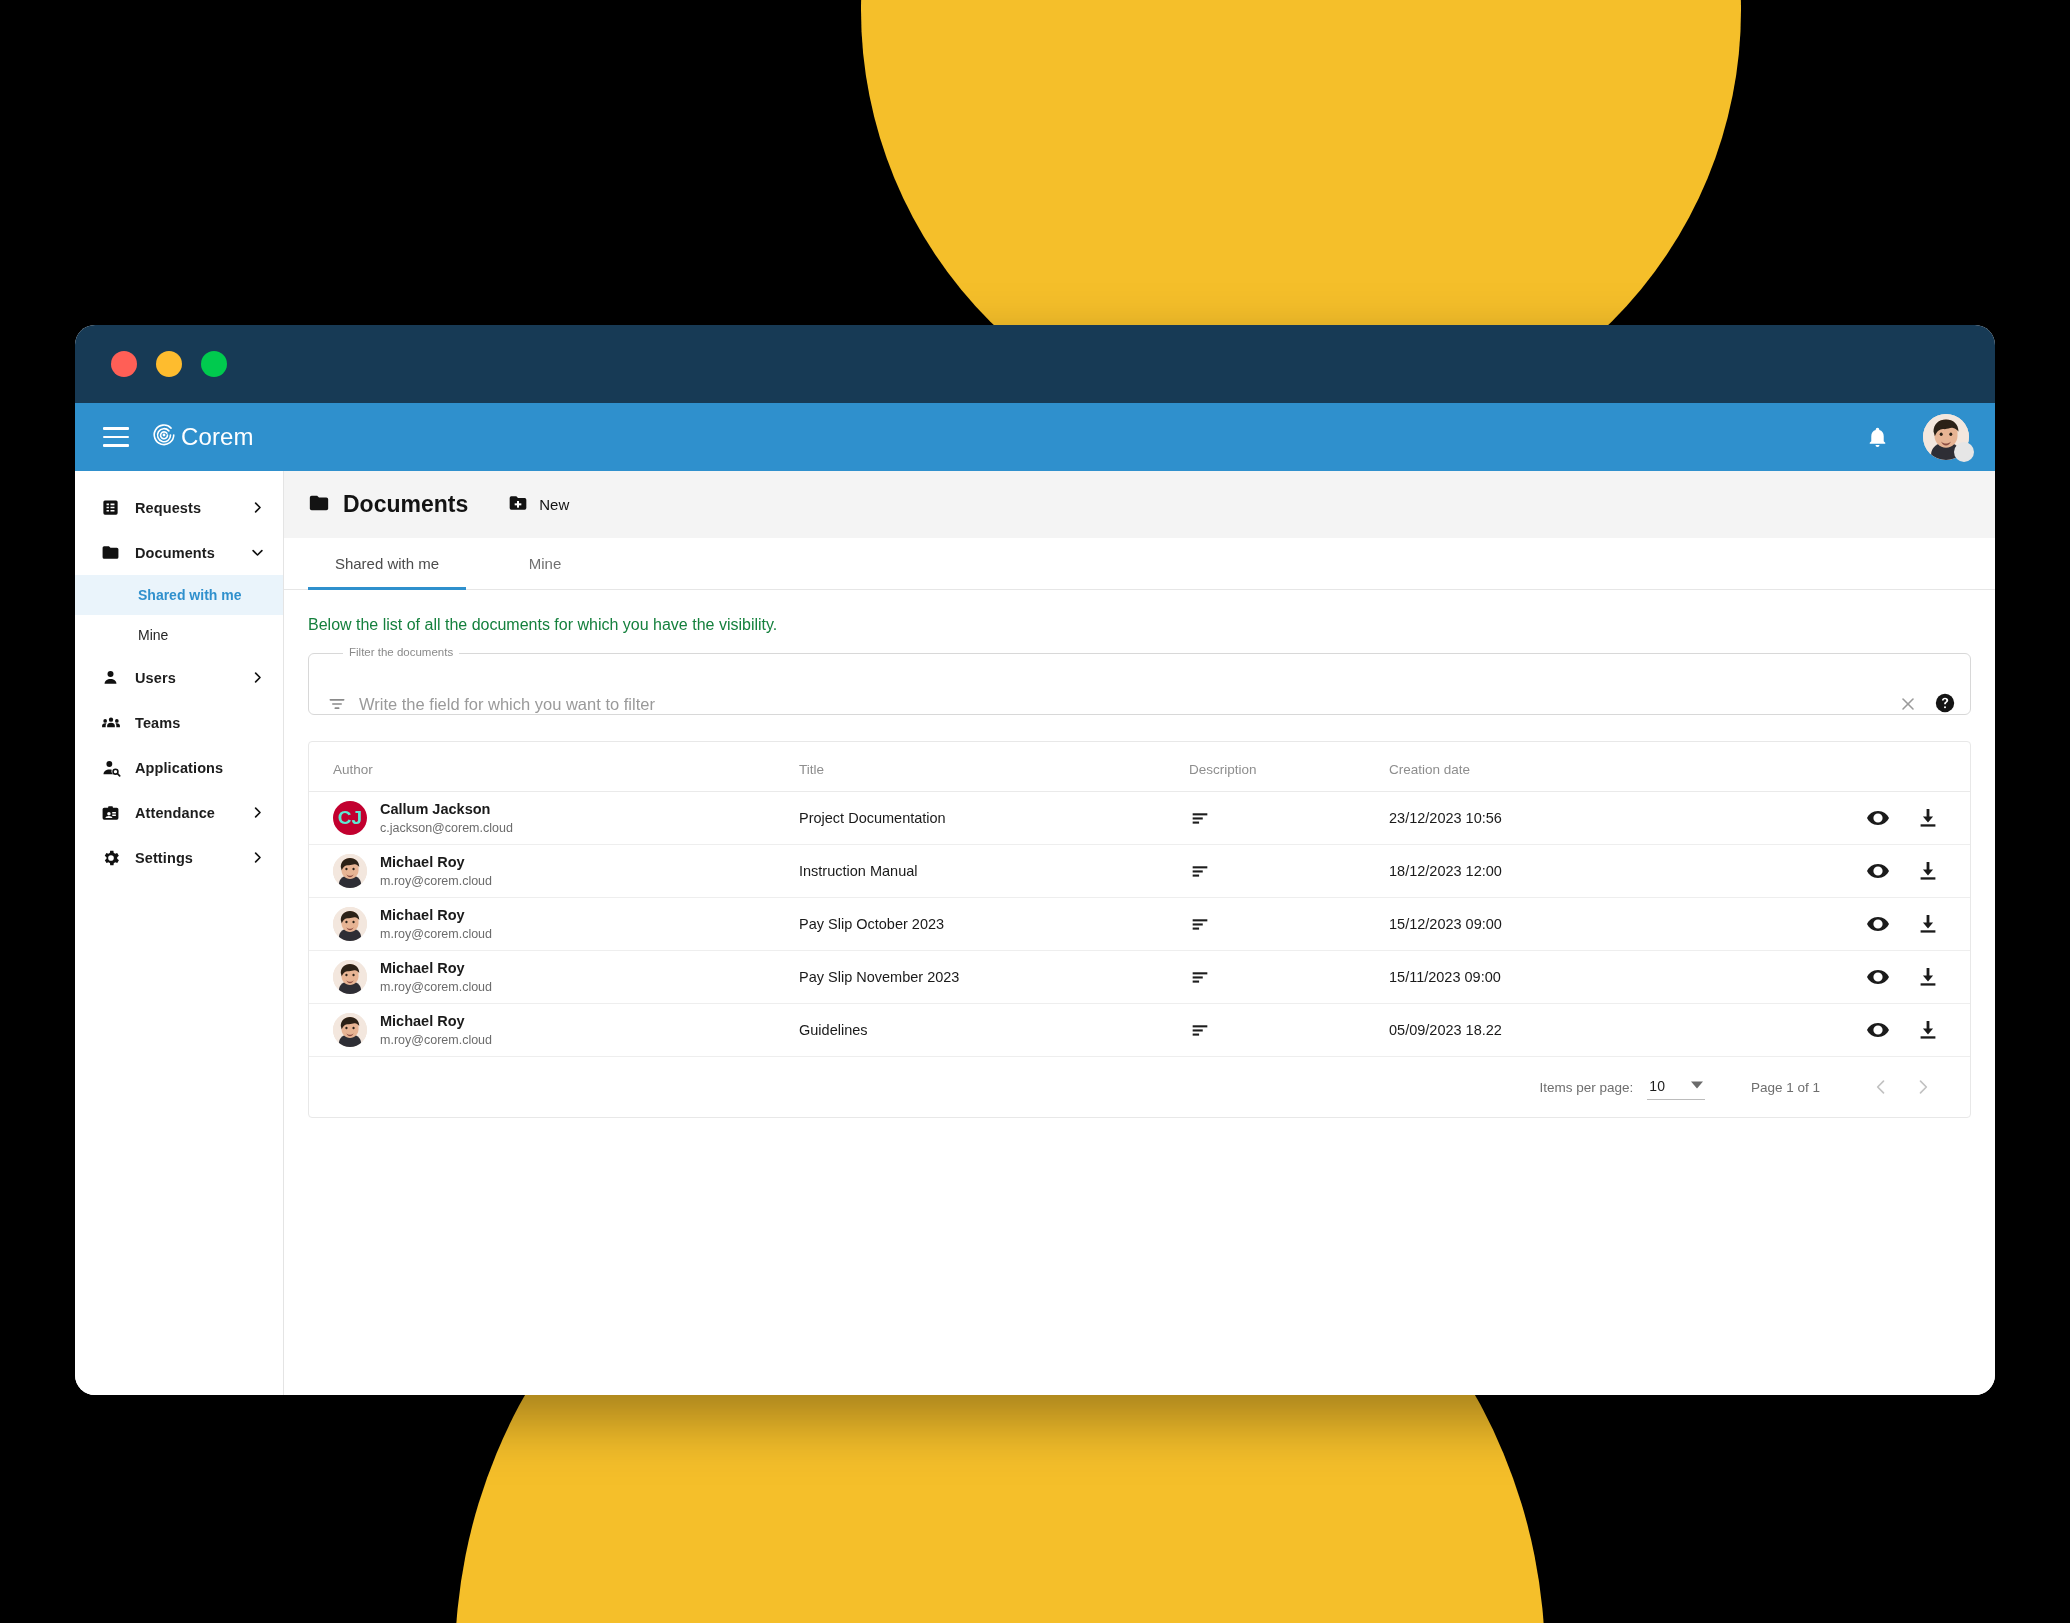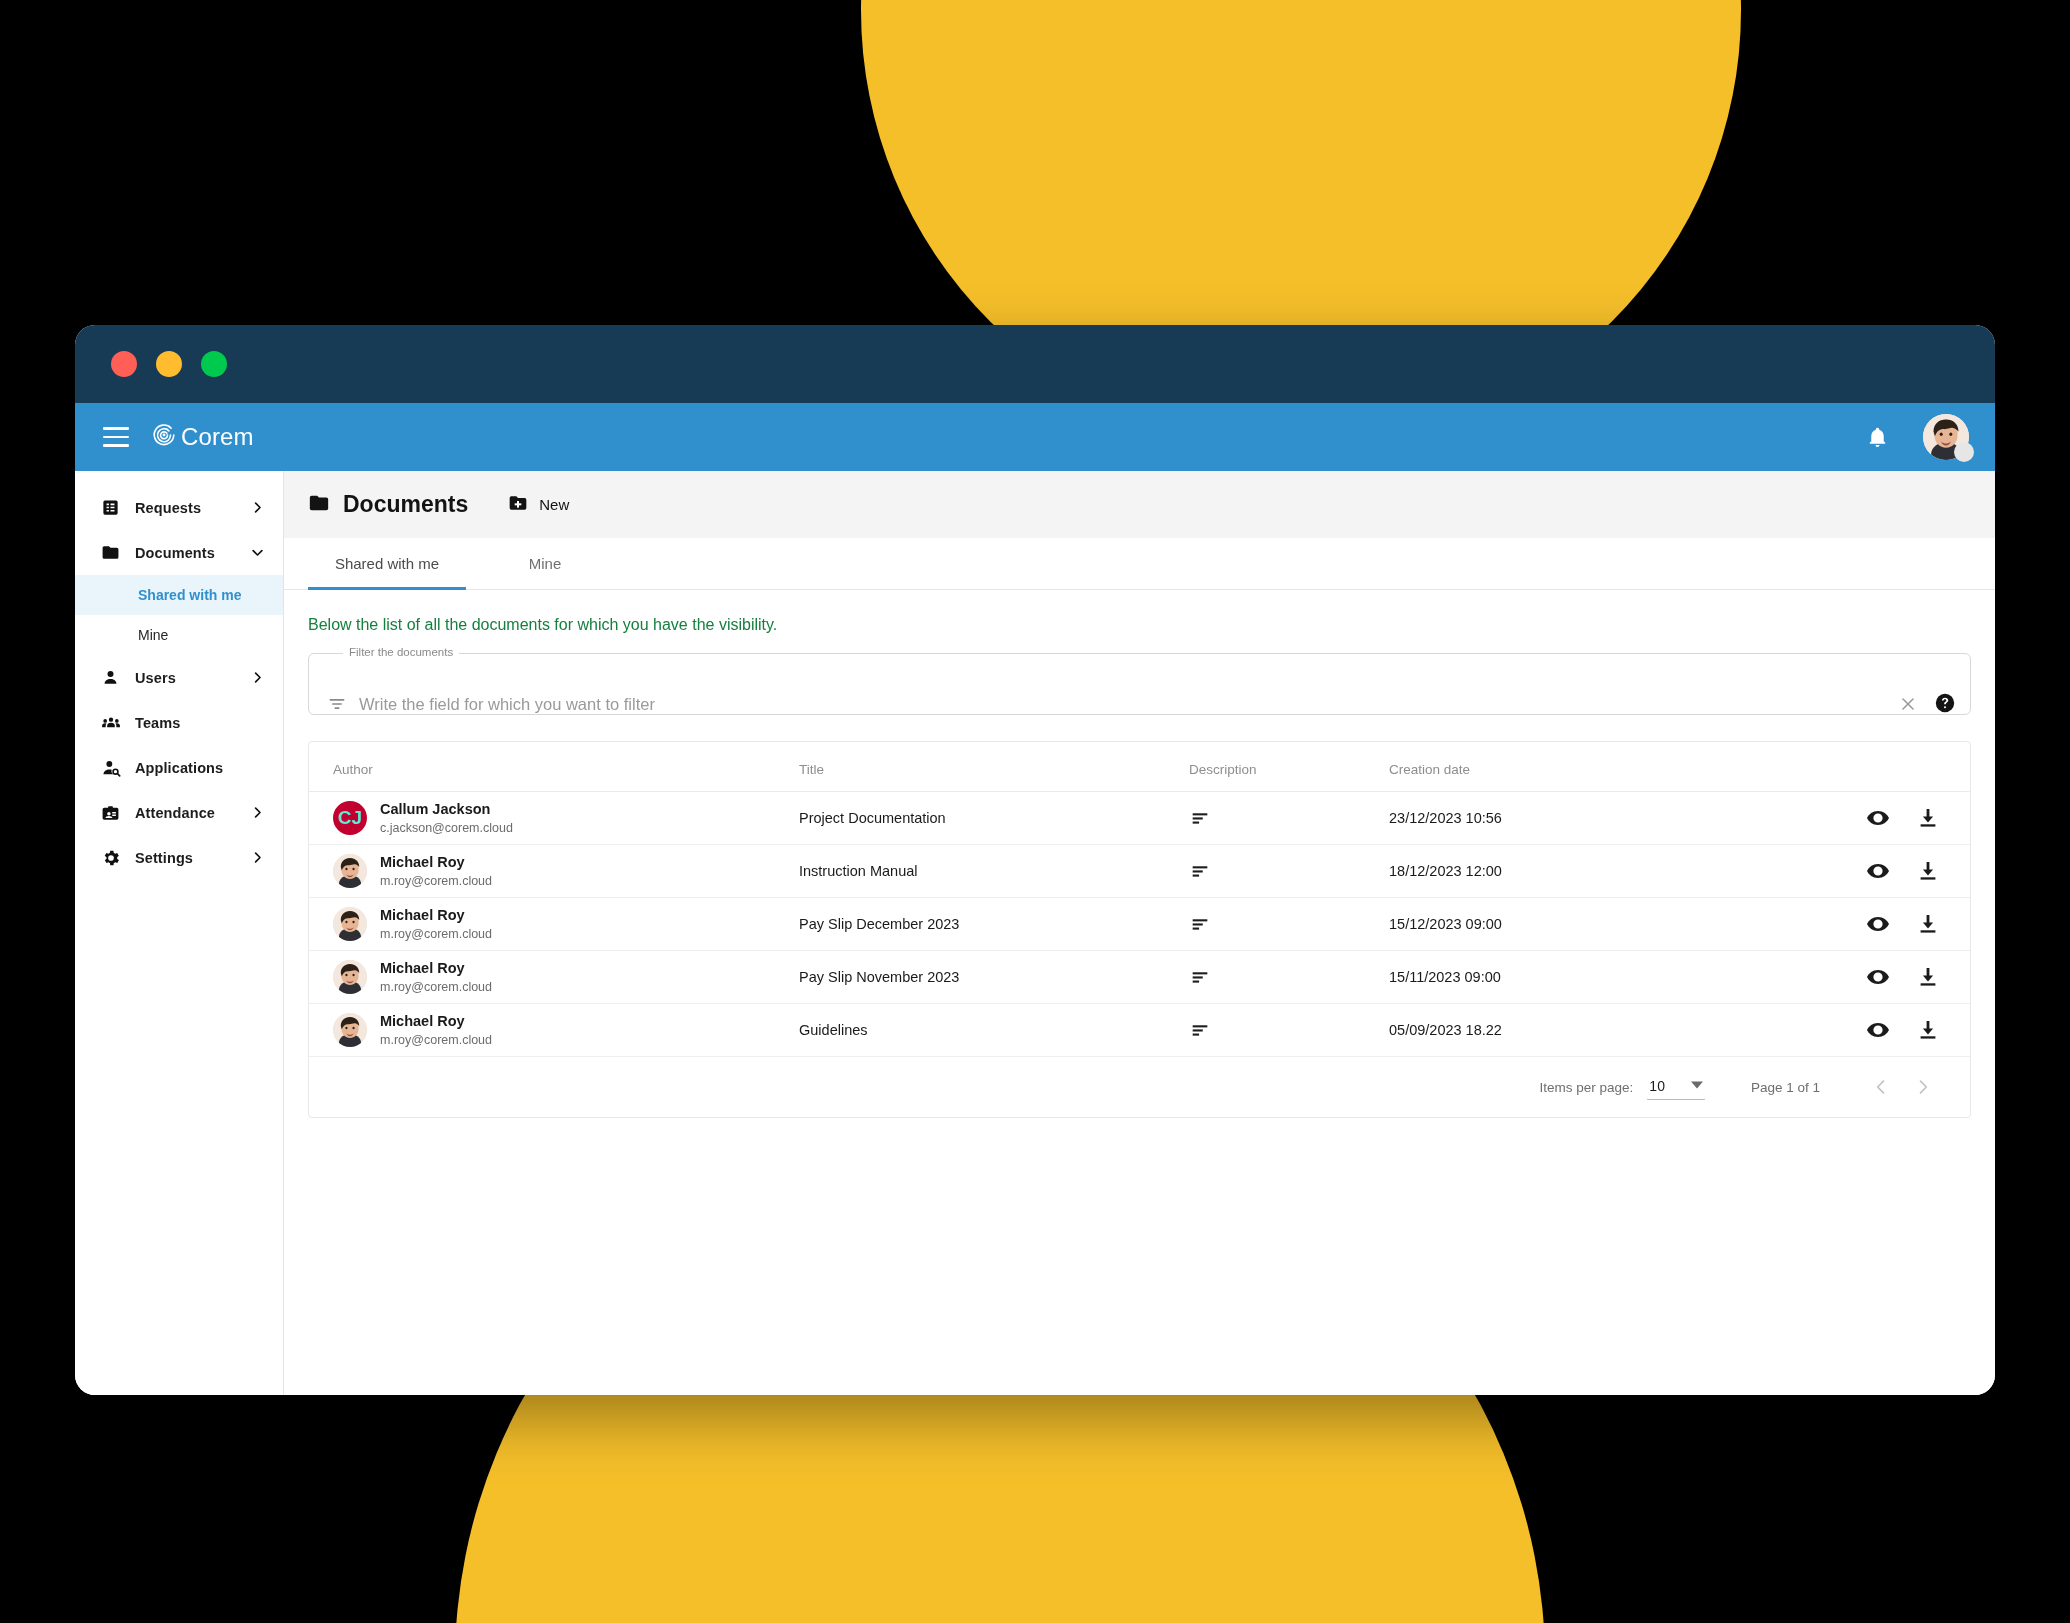--- a/index.html
+++ b/index.html
@@ -603,21 +603,21 @@
                           <ellipse cx="27.8" cy="20.3" rx="1.5" ry="1.7" fill="#2b2117"></ellipse>
                           <path d="M18 27.5c1.6 1.4 3.2 2 5 2s3.4-.6 5-2c-1.2 2.6-2.9 3.9-5 3.9s-3.8-1.3-5-3.9z" fill="#8d4e43"></path>
                         </svg>
                       </div>
                       <div class="author-text">
                         <span class="a-name">Michael Roy</span>
                         <span class="a-mail">m.roy@corem.cloud</span>
                       </div>
                     </div>
                   </td>
-                  <td><span class="t-title">Pay Slip December 2023</span></td>
+                  <td><span class="t-title">Pay Slip October 2023</span></td>
                   <td>
                     <span class="desc-ico">
                       <svg width="22" height="22" viewBox="0 0 24 24" fill="none" stroke="#1d1d1d" stroke-width="2.3">
                           <line x1="4" y1="8" x2="20" y2="8"></line>
                           <line x1="4" y1="12.5" x2="15" y2="12.5"></line>
                           <line x1="4" y1="17" x2="11" y2="17"></line>
                         </svg>
                     </span>
                   </td>
                   <td><span class="t-date">15/12/2023 09:00</span></td>

